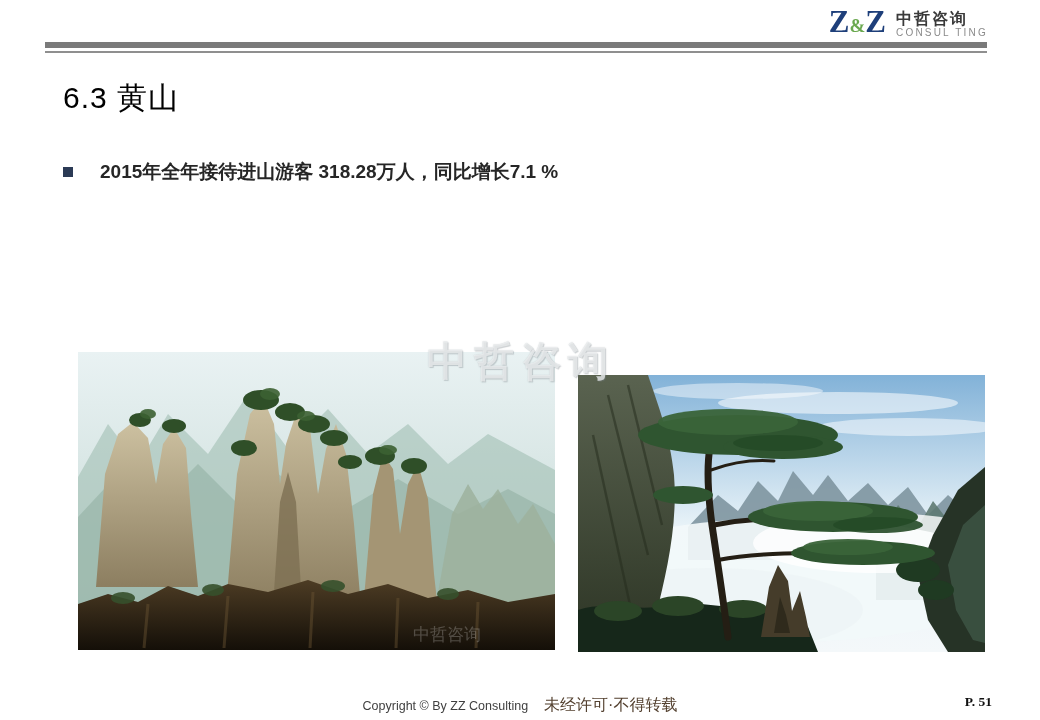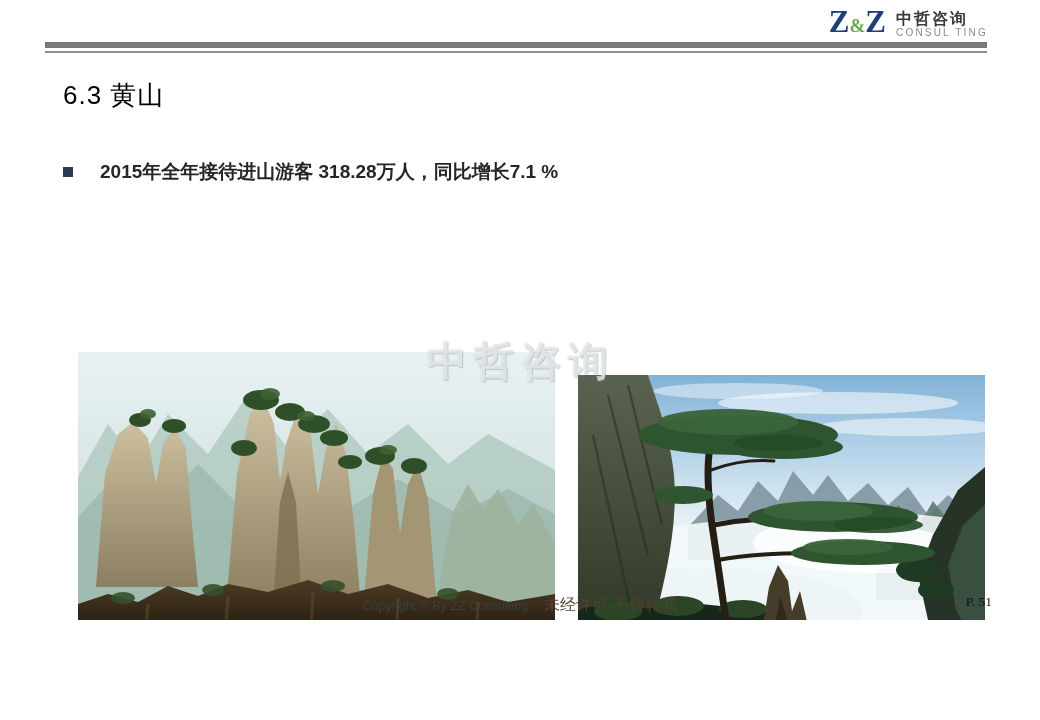--- a/index.html
+++ b/index.html
@@ -1,32 +1,32 @@
 <!DOCTYPE html>
 <html><head>
 <meta charset="utf-8">
 <style>
   html,body{margin:0;padding:0;background:#ffffff;}
-  .slide{position:relative;width:1040px;height:620px;background:#ffffff;overflow:hidden;
+  .slide{position:relative;width:1040px;height:720px;background:#ffffff;overflow:hidden;
          font-family:"Liberation Sans", sans-serif;}
 
   
   .logo{position:absolute;top:6px;right:52px;display:flex;align-items:center;gap:10px;}
   .logo-zz{font-family:"Liberation Serif", serif;font-weight:bold;font-size:31px;line-height:31px;}
   .logo-zz .z{color:#1e3f7a;}
   .logo-zz .amp{color:#6aa84f;font-size:19px;}
   .logo-names{display:flex;flex-direction:column;justify-content:center;}
   .logo-cn{font-size:16px;font-weight:bold;color:#3a3a3a;letter-spacing:2px;line-height:18px;}
   .logo-en{font-size:10px;color:#8a8a8a;letter-spacing:2.2px;line-height:10px;}
 
   .rule-thick{position:absolute;left:45px;top:42px;width:942px;height:6px;background:#7a7a7a;}
   .rule-thin {position:absolute;left:45px;top:51px;width:942px;height:2px;background:#8f8f8f;}
 
   
-  .title{position:absolute;left:63px;top:78px;margin:0;font-size:26px;font-weight:normal;
+  .title{position:absolute;left:63px;top:78px;margin:0;font-size:30px;font-weight:normal;
          color:#000000;letter-spacing:1px;}
 
   
   .bullets{position:absolute;left:63px;top:153px;width:930px;}
   .bullet-item{display:flex;align-items:flex-start;margin-bottom:9px;}
   .bullet-sq{flex:0 0 10px;width:10px;height:10px;margin-top:14px;margin-right:27px;background:#2b3a55;}
   .bullet-text{margin:0;width:905px;font-size:19px;line-height:37px;color:#262626;}
   .bullet-text.bold{font-weight:bold;}
 
   
@@ -39,21 +39,21 @@
              letter-spacing:7px;color:rgba(255,255,255,0.62);
              text-shadow:0 0 1px rgba(150,160,165,0.55), 1px 1px 1px rgba(120,130,135,0.35);
              pointer-events:none;}
 
   
   .footer{position:absolute;left:0;bottom:4px;width:100%;display:flex;justify-content:center;
           align-items:baseline;gap:16px;}
   .copyright{font-size:12.5px;color:#3f3f3f;}
   .notice{font-size:16px;color:#53402f;font-weight:normal;}
   .page-num{position:absolute;right:48px;bottom:10px;font-family:"Liberation Serif", serif;
-            font-weight:normal;font-size:13.5px;color:#111111;}
+            font-weight:bold;font-size:13.5px;color:#111111;}
 </style>
 </head>
 <body>
 
 <div class="slide">
 
   <div class="logo">
     <div class="logo-zz"><span class="z">Z</span><span class="amp">&amp;</span><span class="z">Z</span></div>
     <div class="logo-names">
       <div class="logo-cn">中哲咨询</div>

